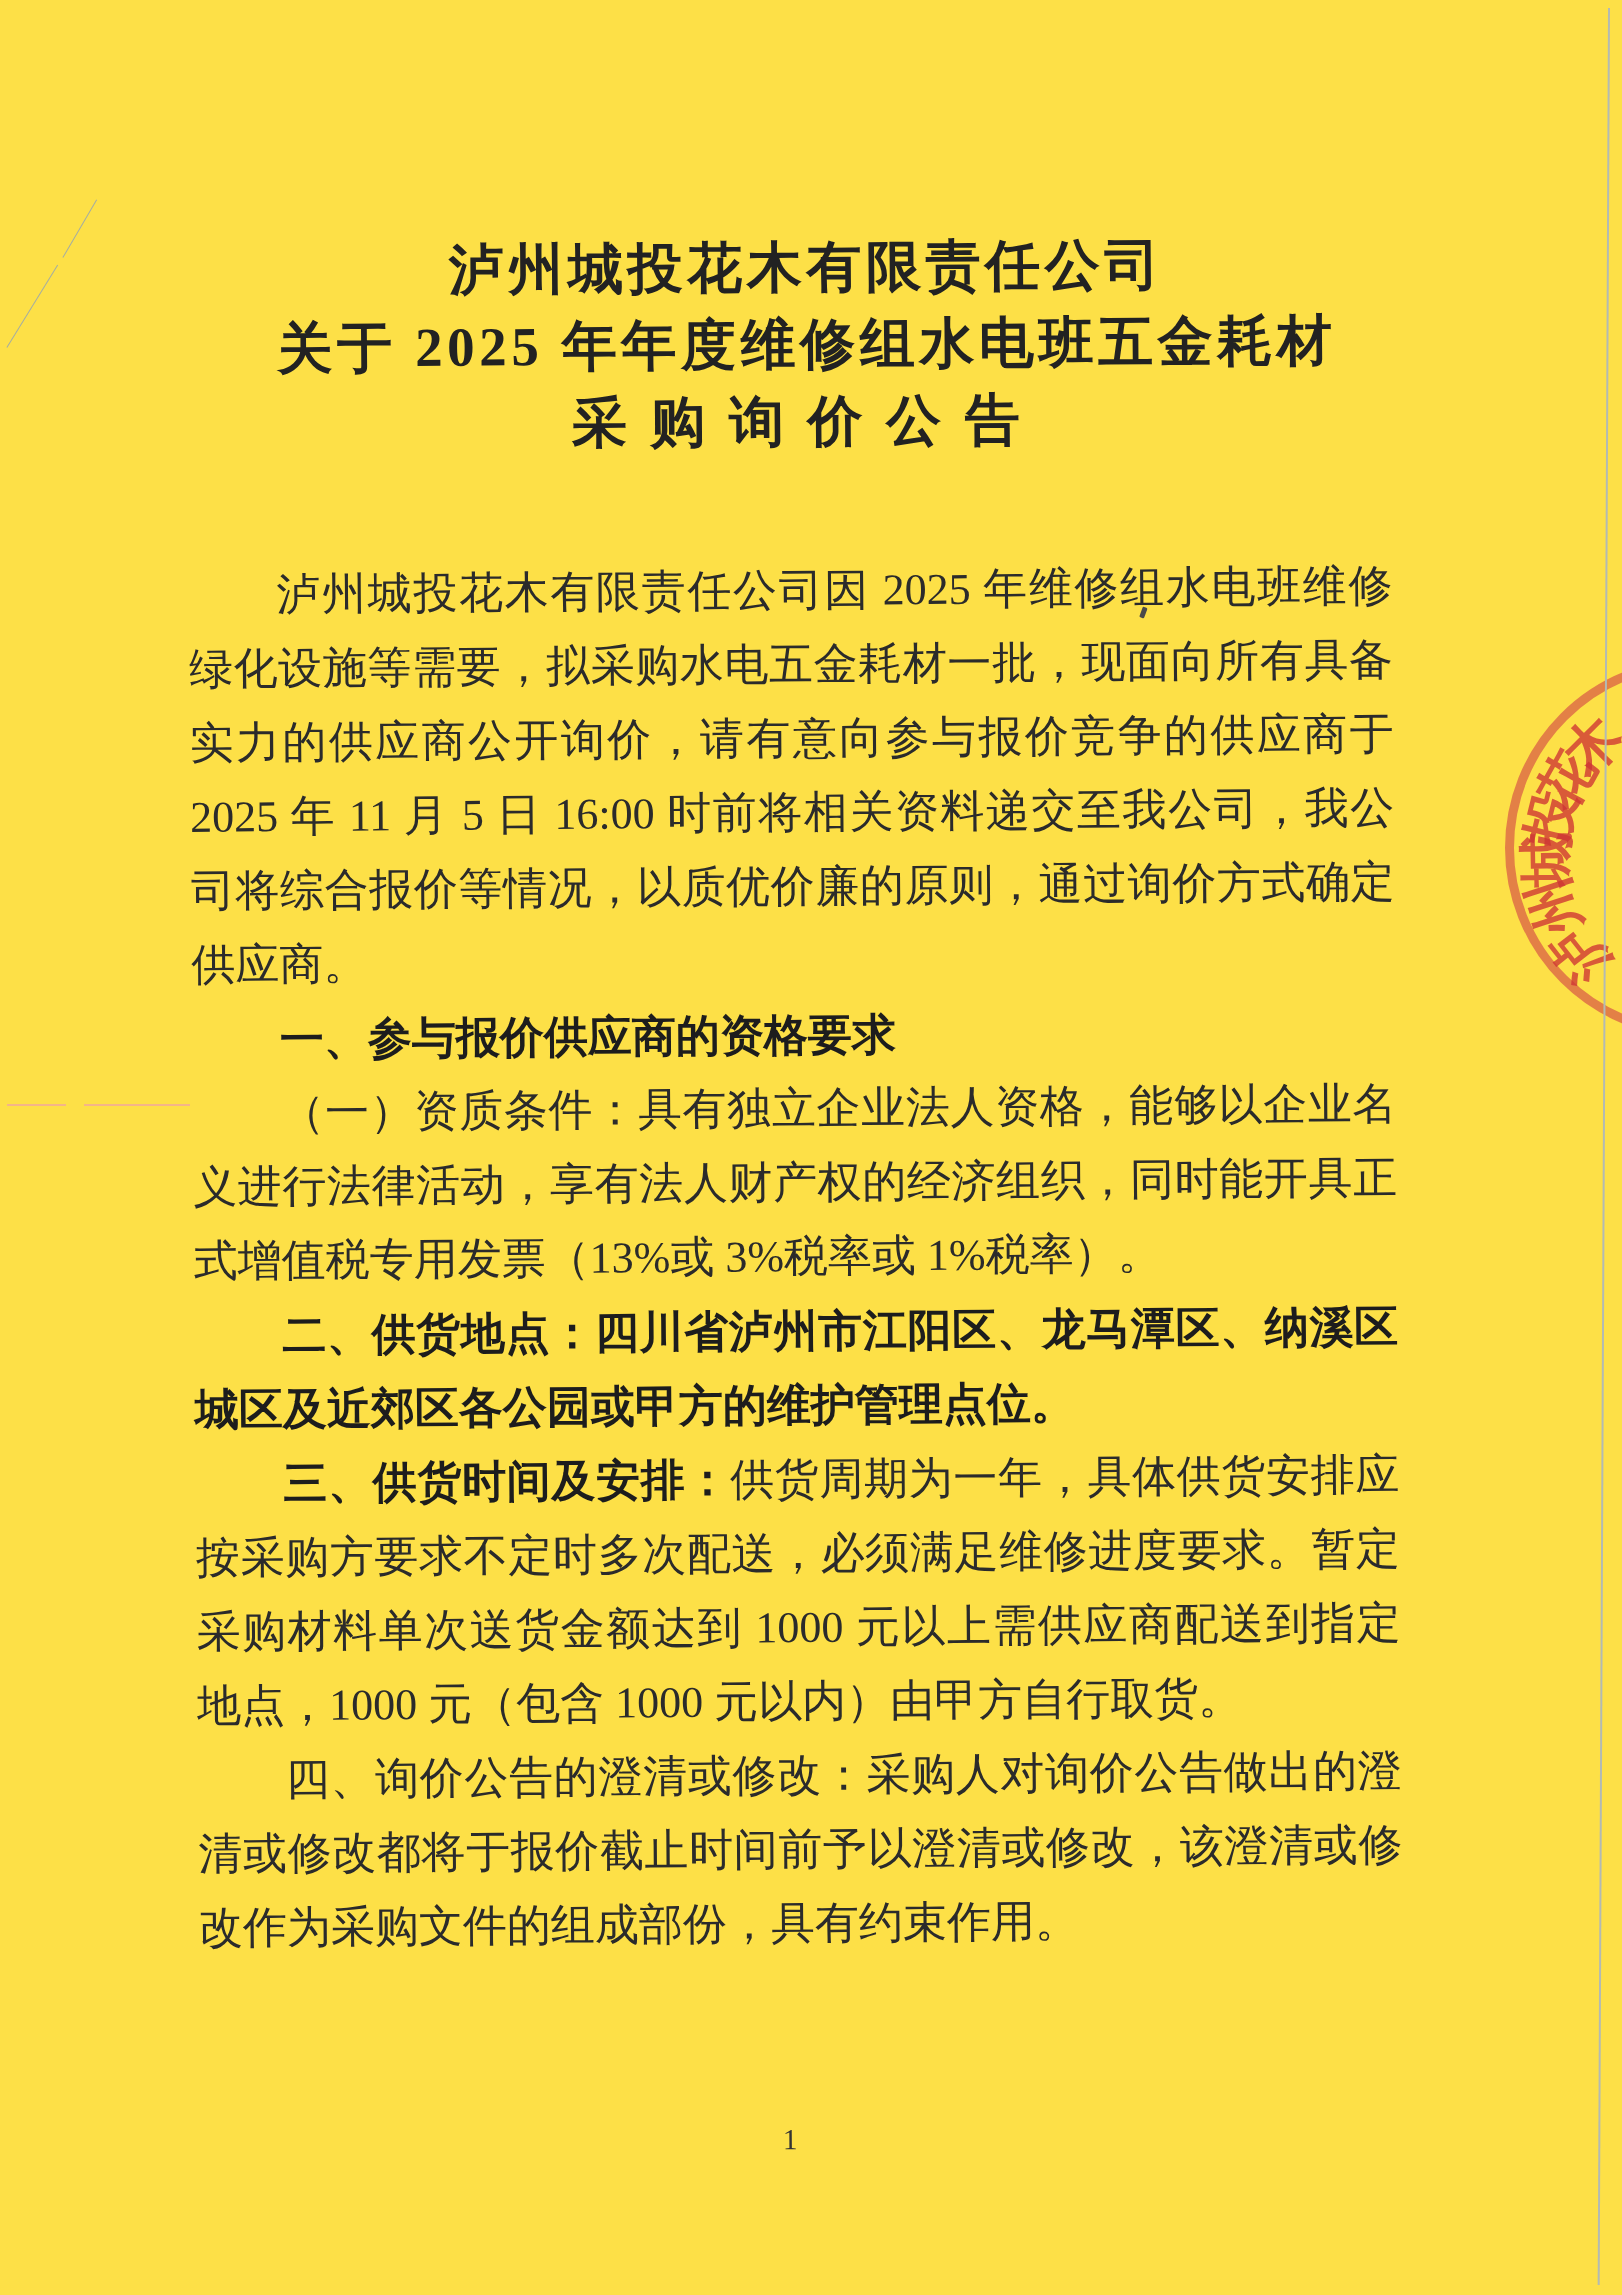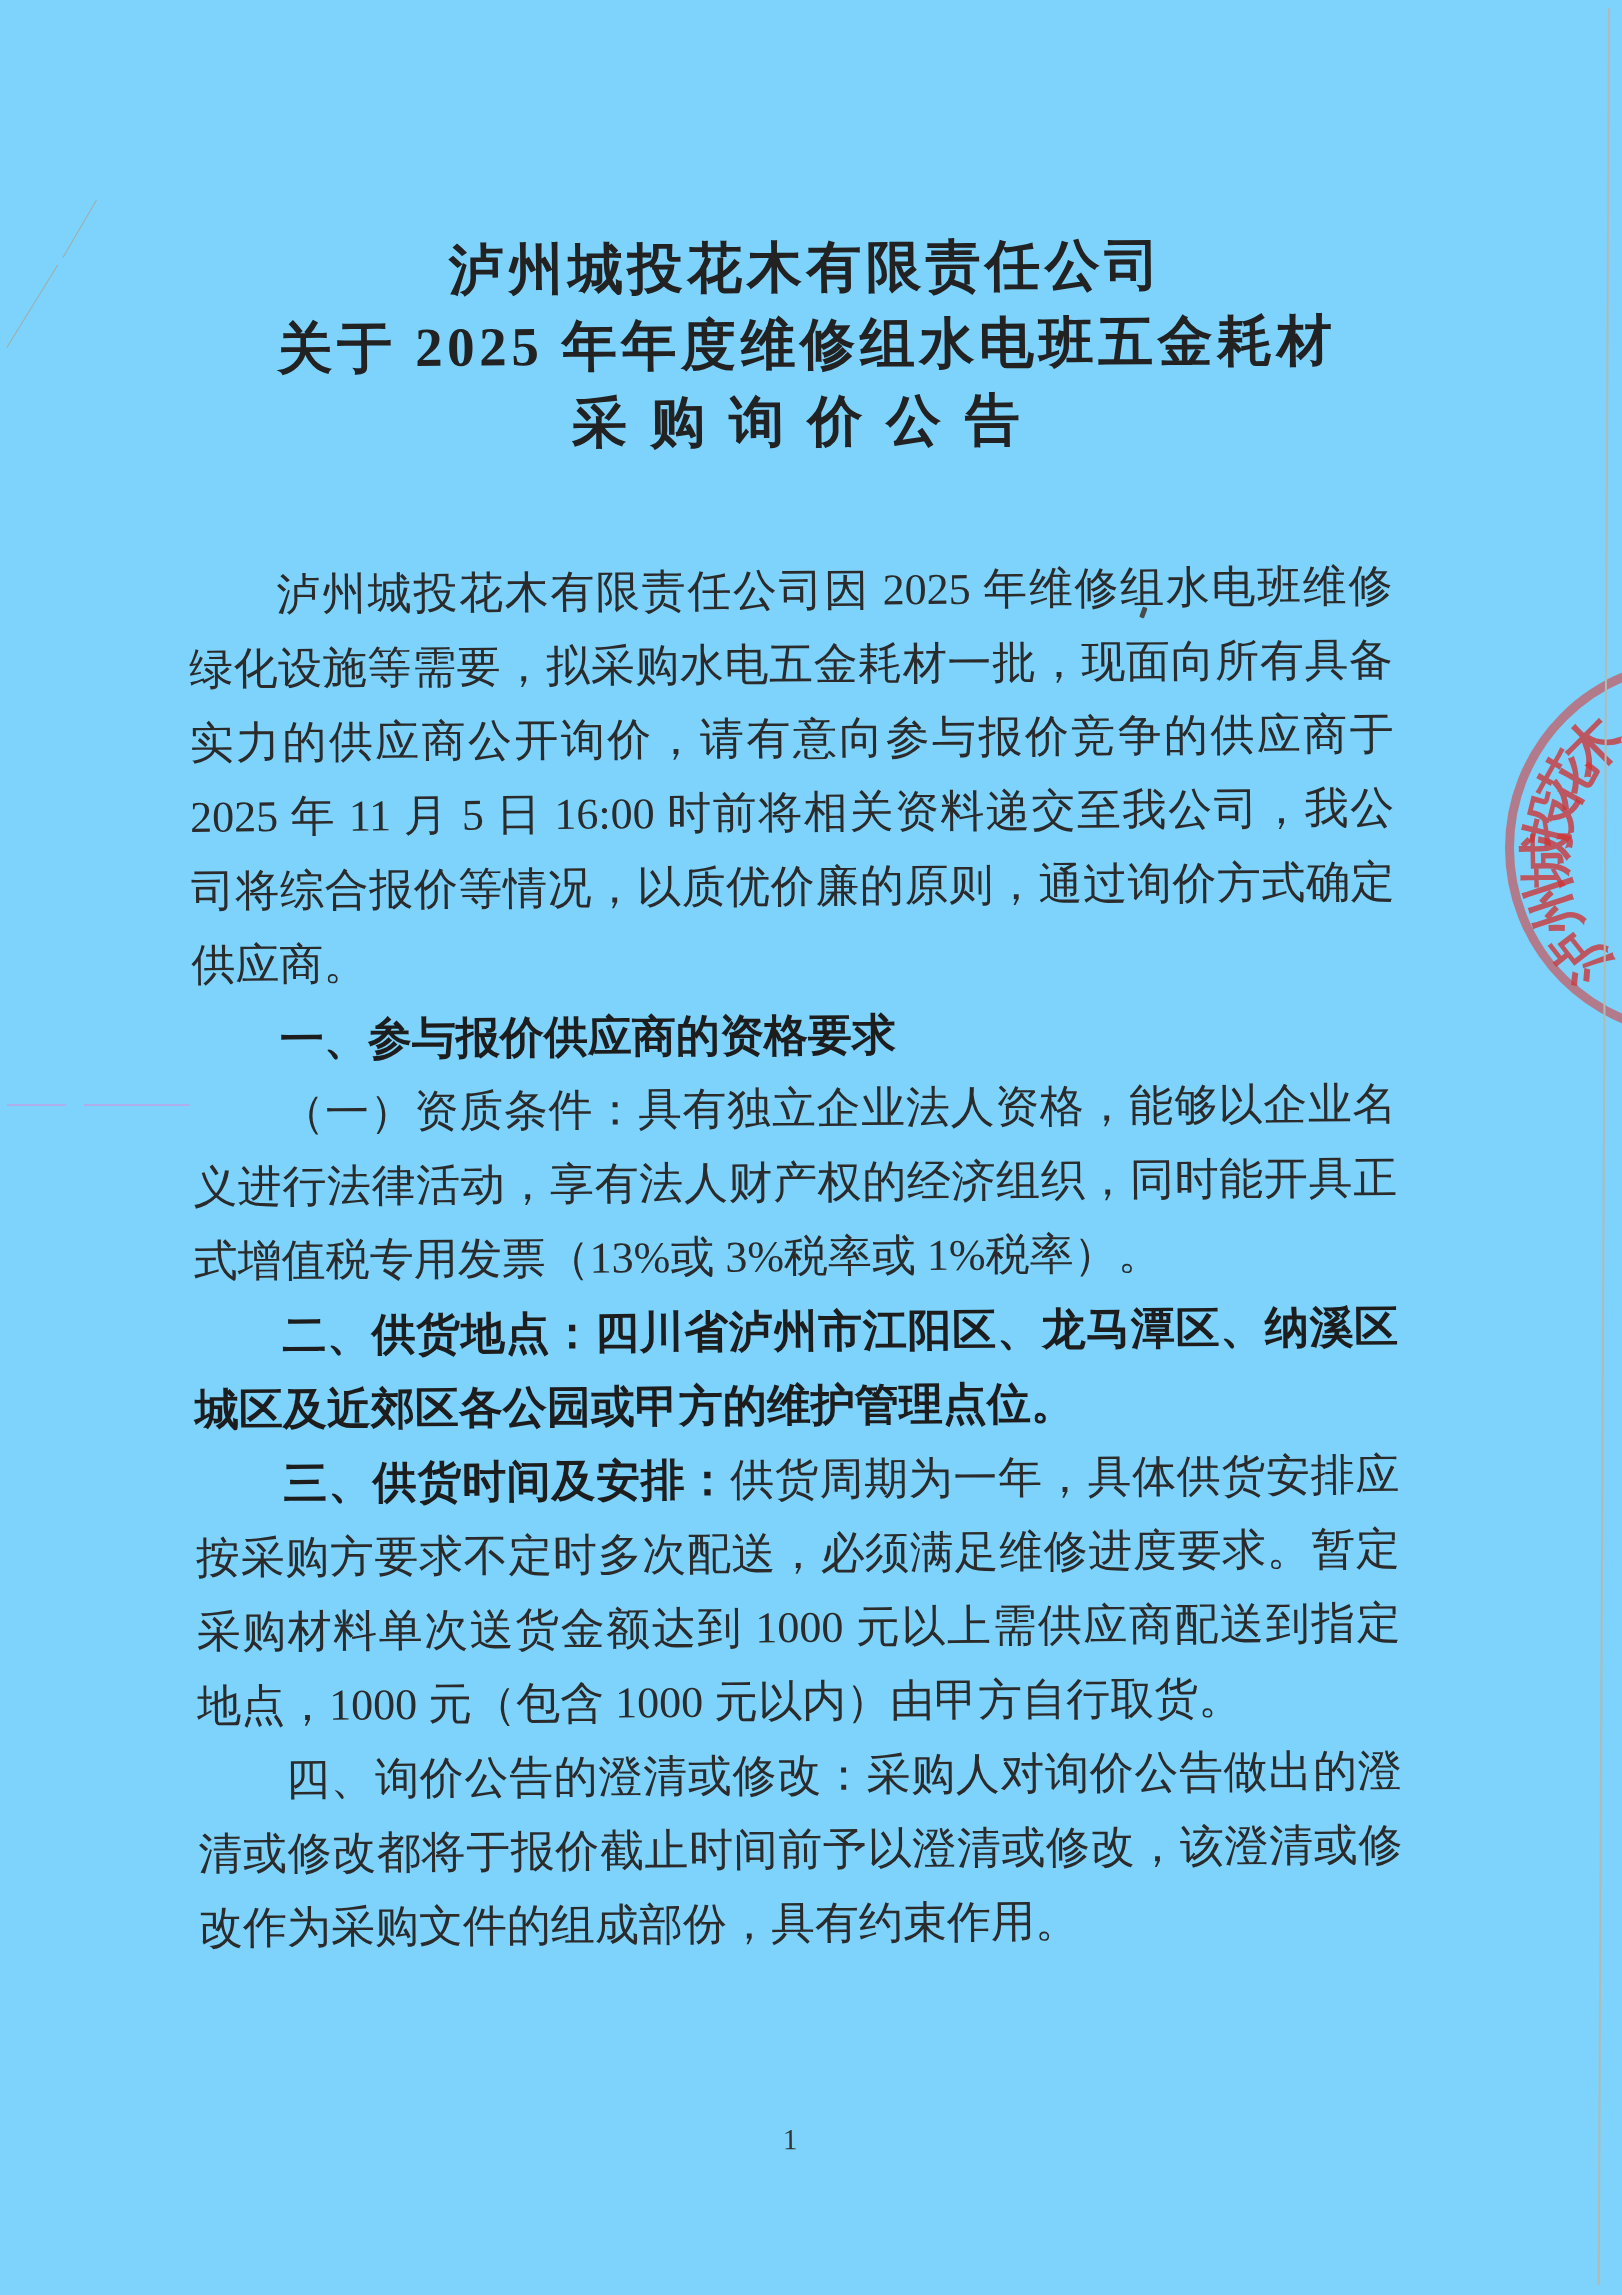--- a/index.html
+++ b/index.html
@@ -1,20 +1,20 @@
 <!DOCTYPE html>
 <html style="font-size:10.5px"><head>
 <meta charset="utf-8">
 <style>
   html,body{margin:0;padding:0;background:#e8e8e8;}
   .page{
     position:relative;
     width:1623px;height:2295px;
     margin:0 auto;
-    background:#7dd3fc;
+    background:#fde047;
     overflow:hidden;
     font-family:"Liberation Serif", serif;
     color:#262626;
   }
   
   .scan-content{
     position:absolute;left:0;top:0;width:100%;height:100%;
     transform:rotate(-0.45deg);
     transform-origin:50% 40%;
   }

